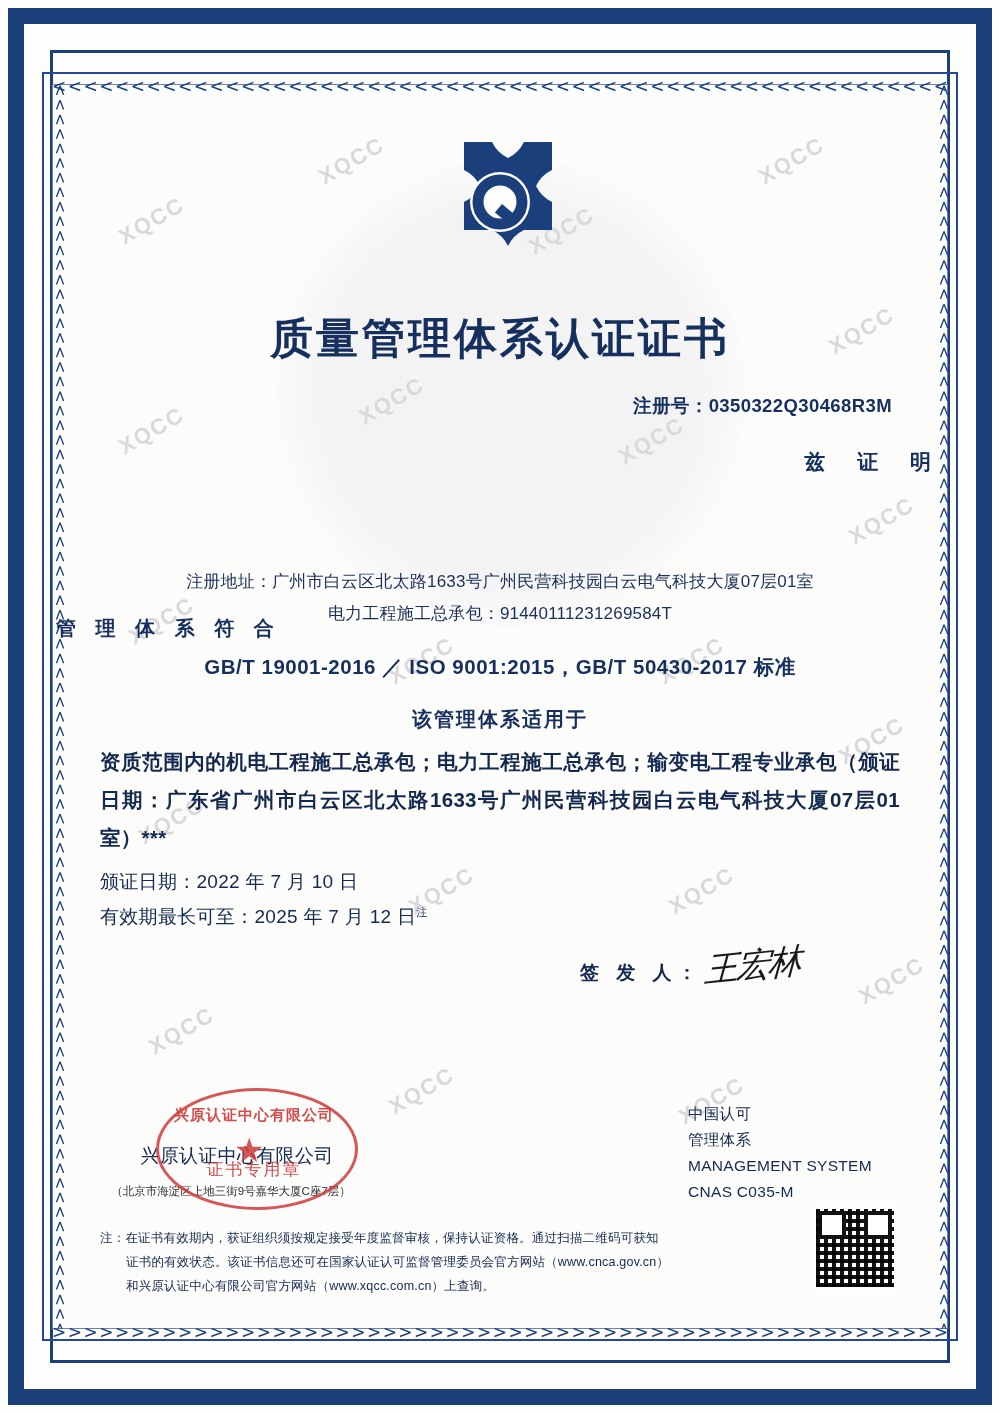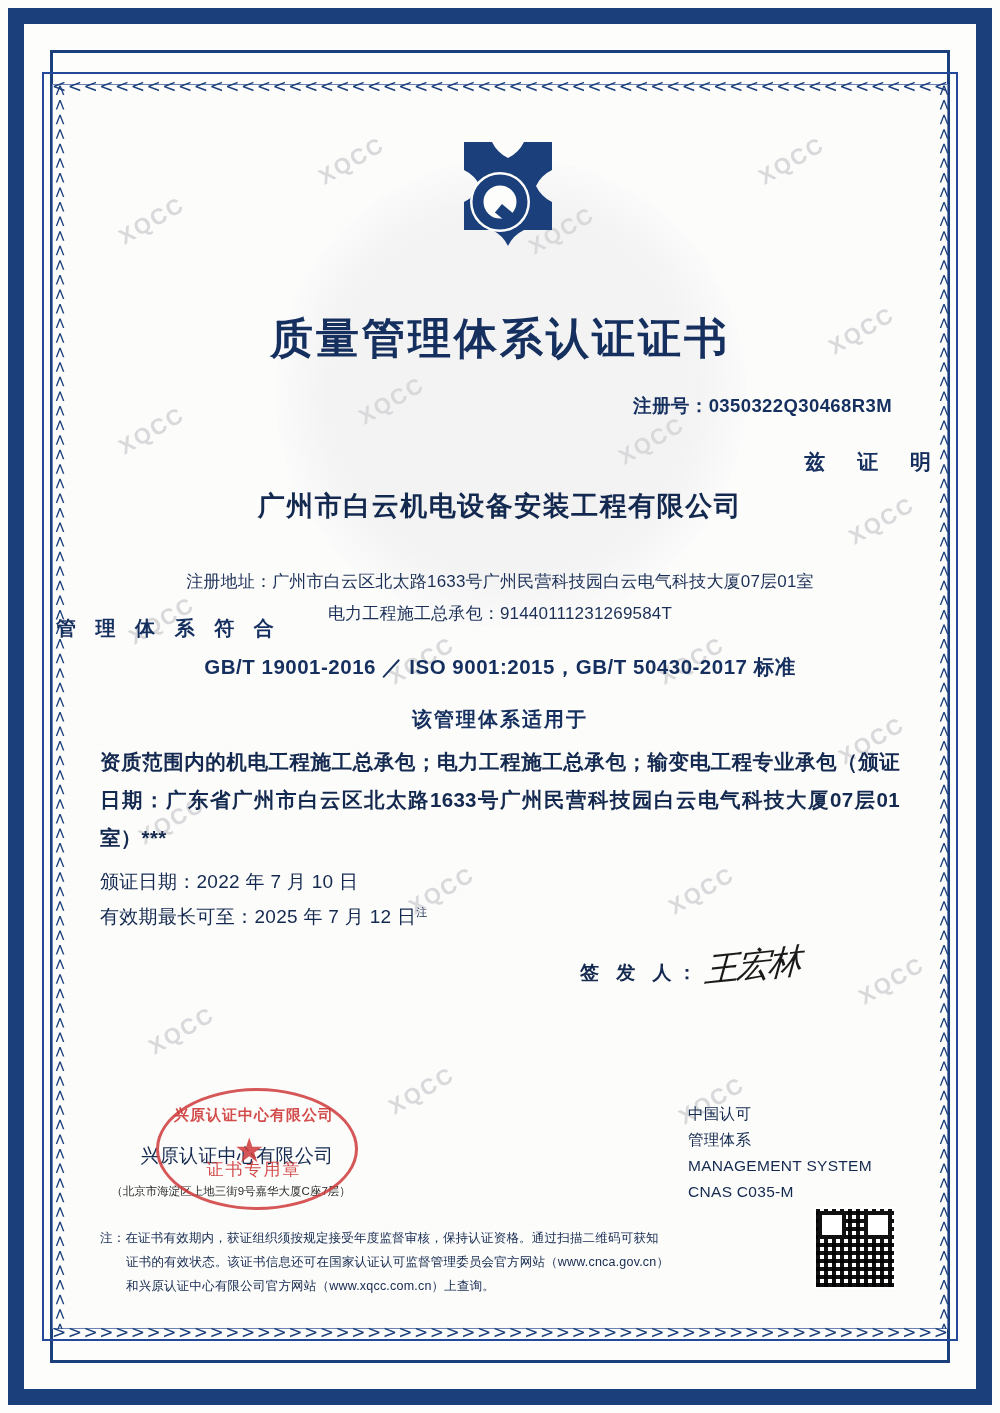--- a/index.html
+++ b/index.html
@@ -410,21 +410,20 @@
       </svg>
     </div>
 
     <div class="title">质量管理体系认证证书</div>
 
     <div class="regno">
       <span>注册号：</span><span>0350322Q30468R3M</span>
     </div>
 
     <div class="hereby">兹 证 明</div>
-    <div class="company">广州市白云机电设备安装工程有限公司</div>
     <div class="addr">注册地址：广州市白云区北太路1633号广州民营科技园白云电气科技大厦07层01室</div>
     <div class="credit">电力工程施工总承包：91440111231269584T</div>
     <div class="conform">管 理 体 系 符 合</div>
     <div class="standards">GB/T 19001-2016 ／ ISO 9001:2015，GB/T 50430-2017 标准</div>
     <div class="applies">该管理体系适用于</div>
     <div class="scope">资质范围内的机电工程施工总承包；电力工程施工总承包；输变电工程专业承包（颁证日期：广东省广州市白云区北太路1633号广州民营科技园白云电气科技大厦07层01室）***</div>
 
     <div class="dates">
       <div>颁证日期：2022 年 7 月 10 日</div>
       <div>

